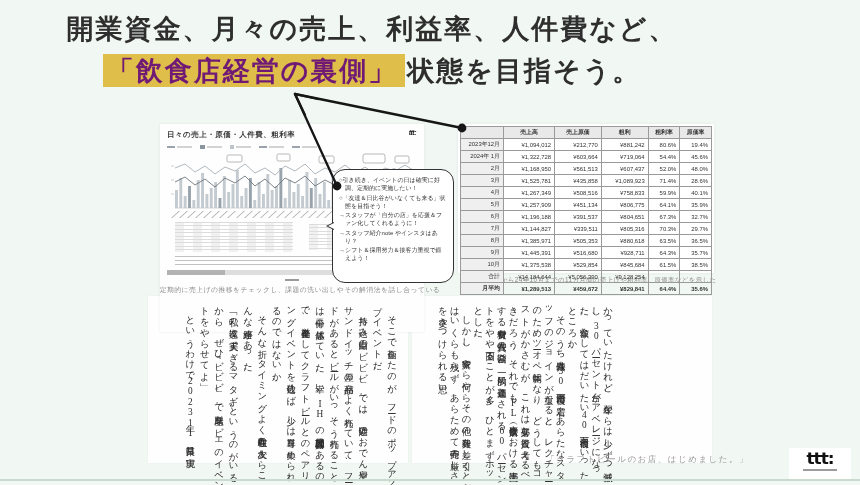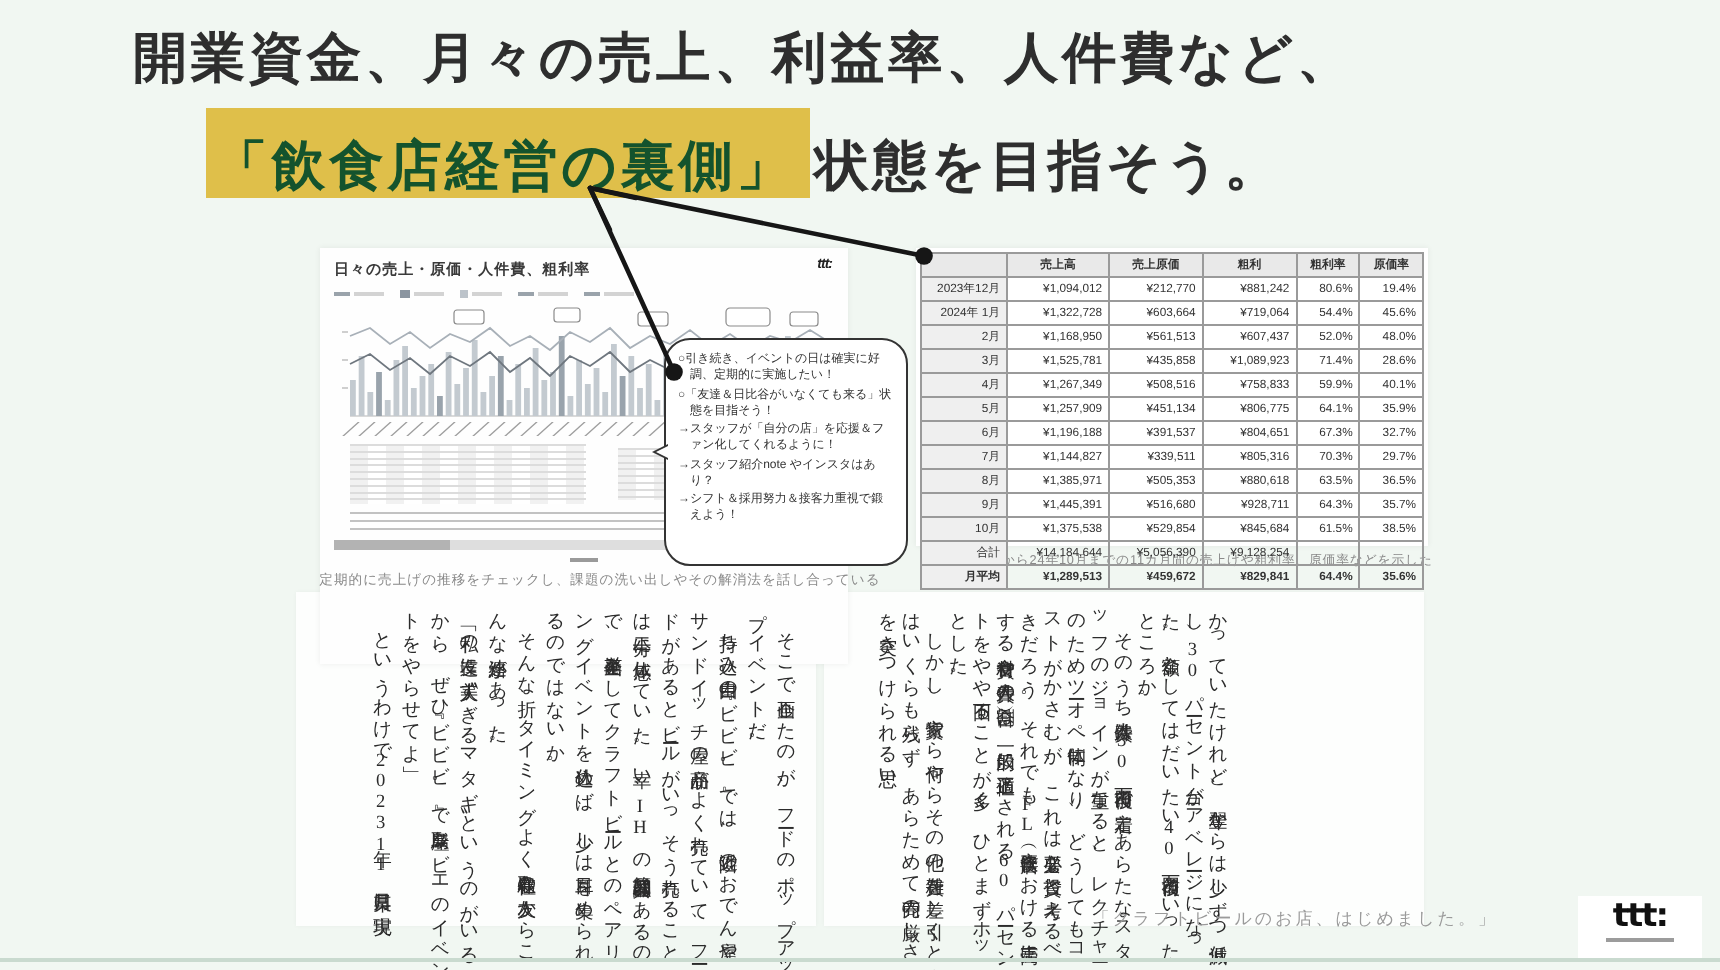--- a/index.html
+++ b/index.html
@@ -14,22 +14,22 @@
 
   
   .headline{
     position:absolute;top:16px;left:0;width:744px;
     text-align:center;color:#2e2e2e;
     font-weight:bold;letter-spacing:2px;
     line-height:1.0;
   }
   .headline .hl-line{font-size:27px;margin-bottom:11px;}
   .headline .hl-mark{
-    display:inline-block;background:#dfbf4a;color:#14532d;
-    padding:16px 8px 2px 4px;margin-right:2px;
+    display:inline-block;background:#dfbf4a;color:#701a75;
+    padding:4px 8px 2px 4px;margin-right:2px;
   }
 
   
   .arrow-layer{position:absolute;inset:0;pointer-events:none;z-index:30;}
 
   
   .chart-card{
     position:absolute;left:160px;top:124px;width:264px;height:208px;
     background:#fefefe;box-shadow:0 0 3px rgba(0,0,0,.07);
     padding:6px 7px;box-sizing:border-box;z-index:5;

